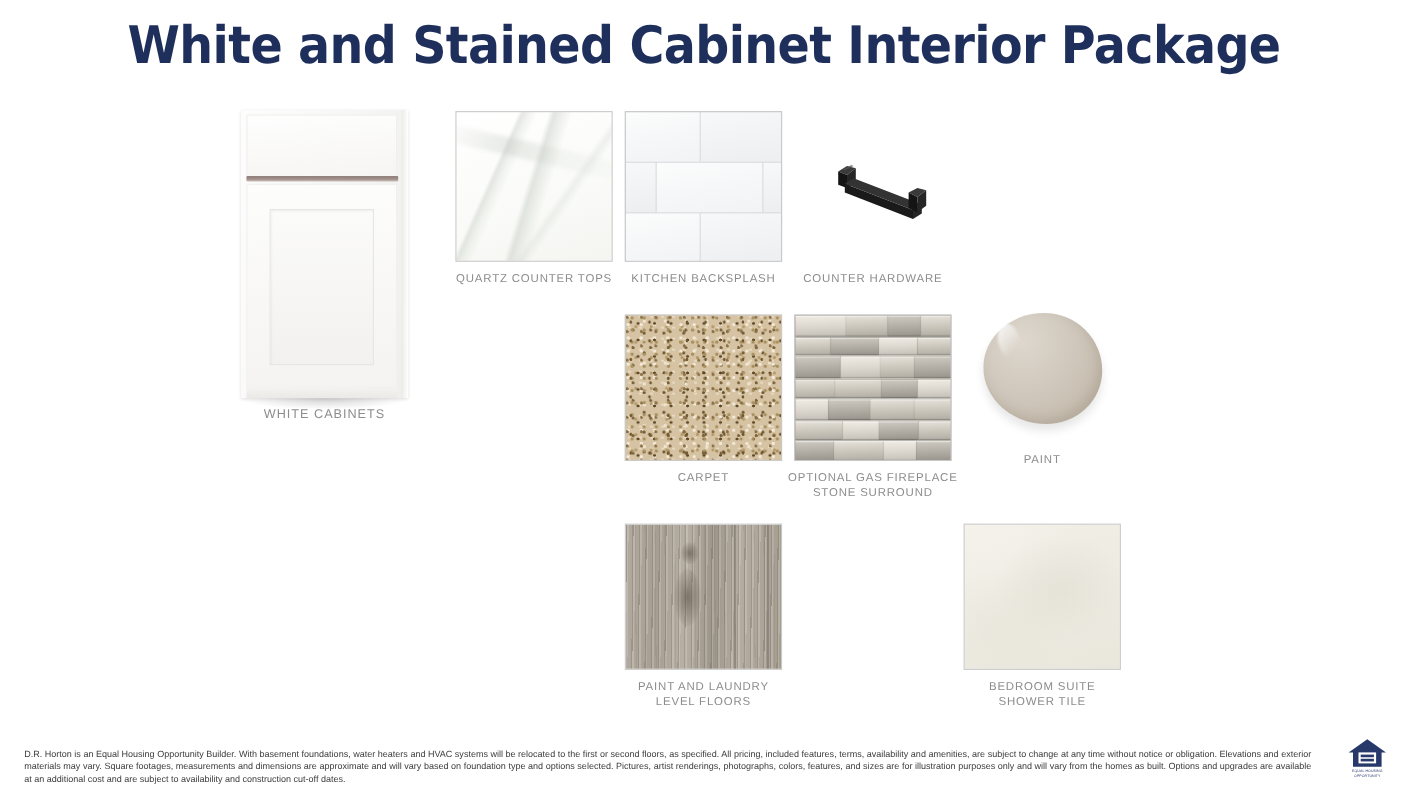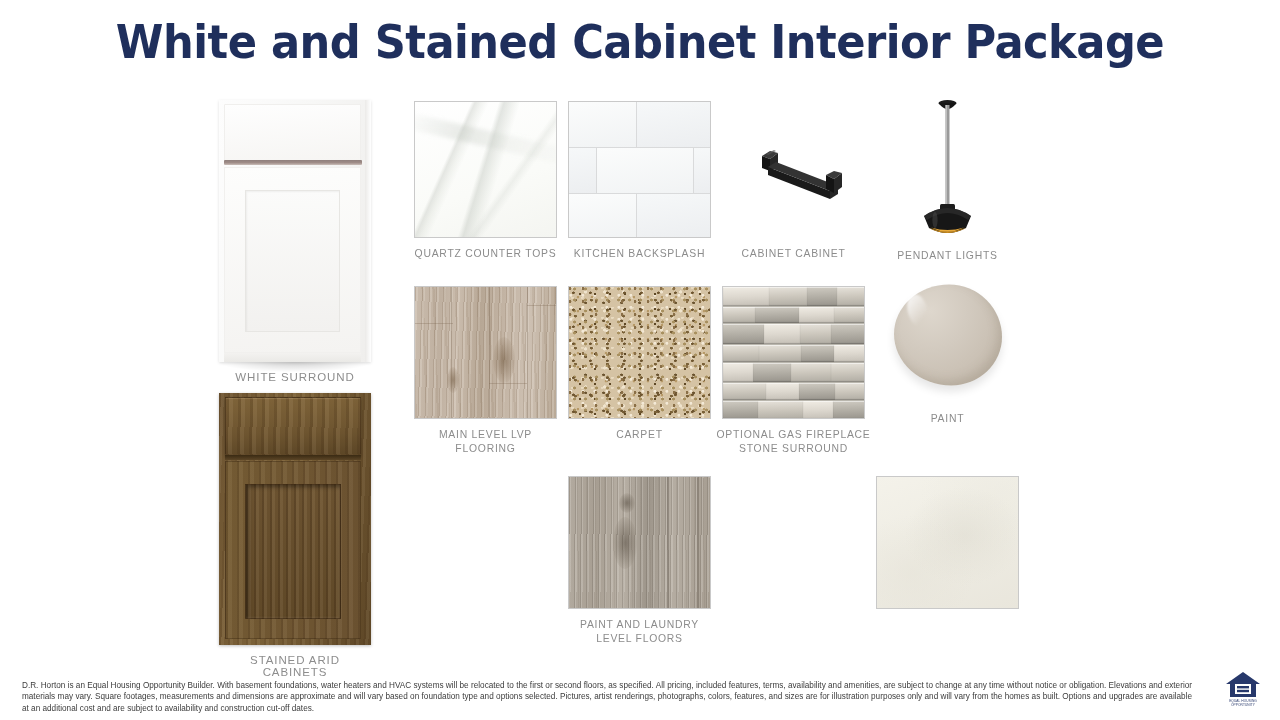--- a/index.html
+++ b/index.html
@@ -260,35 +260,25 @@
     <div class="door-white">
       <div class="dw-drawer"></div>
       <div class="dw-gap"></div>
       <div class="dw-face">
         <div class="dw-panel"></div>
       </div>
       <div class="dw-edge"></div>
       <div class="dw-base"></div>
     </div>
     <div class="cab-shadow" style="top:262px"></div>
-    <div class="cab-caption">WHITE SURROUND</div>
+    <div class="cab-caption">WHITE CABINETS</div>
   </div>
 
   <div style="height:10px"></div>
 
-  <div>
-    <div class="door-wood">
-      <div class="dd-drawer"></div>
-      <div class="dd-gap"></div>
-      <div class="dd-face">
-        <div class="dd-panel"></div>
-      </div>
-    </div>
-    <div class="cab-caption">STAINED ARID CABINETS</div>
-  </div>
 
 </div>
 
 <div class="grid">
 
   <div class="cell" style="left:562px;top:101px;">
     <div class="sw sw-big subway">
       <div class="tile" style="left:0;top:0;width:67px;height:45px;"></div>
       <div class="tile sh" style="left:68px;top:0;width:73px;height:45px;"></div>
       <div class="tile sh" style="left:0;top:46px;width:27px;height:45px;"></div>
@@ -315,54 +305,24 @@
           <path d="M46 66 L108 90 L108 98 L46 74 Z" fill="#1a1a1a"></path>
           <path d="M46 66 L54 61 L116 85 L108 90 Z" fill="#333333"></path>
           <path d="M108 90 L116 85 L116 93 L108 98 Z" fill="#252525"></path>
           <path d="M104 74 L112 70 L120 72 L112 78 Z" fill="#3a3a3a"></path>
           <path d="M104 74 L112 78 L112 92 L104 88 Z" fill="#141414"></path>
           <path d="M112 78 L120 72 L120 86 L112 92 Z" fill="#262626"></path>
           <path d="M44 53 L52 49 L54 50 L46 54 Z" fill="#555555" opacity=".7"></path>
         </g>
       </svg>
     </div>
-    <div class="cap">CABINET CABINET</div>
-  </div>
-
-  <div class="cell" style="left:870px;top:96px;">
-    <div style="width:143px;height:142px;margin:0 auto;position:relative;">
-      <svg width="143" height="142" viewBox="0 0 143 142">
-        <ellipse cx="71.5" cy="7" rx="9" ry="3" fill="#1a1a1a"></ellipse>
-        <path d="M62.5 7 Q71.5 19 80.5 7 Z" fill="#151515"></path>
-        <rect x="69.5" y="9" width="4" height="103" fill="#9a9a9a"></rect>
-        <rect x="69.5" y="9" width="1.4" height="103" fill="#c4c4c4"></rect>
-        <rect x="64" y="108" width="15" height="8" rx="1.5" fill="#1c1c1c"></rect>
-        <path d="M48 120 Q71.5 104 95 120 L90 132 Q71.5 142 53 132 Z" fill="#171717"></path>
-        <path d="M48 120 Q71.5 104 95 120 L92 124 Q71.5 110 51 124 Z" fill="#2e2e2e" opacity=".75"></path>
-        <path d="M53 132 Q71.5 142 90 132 Q71.5 139 53 132 Z" fill="#c98b1e"></path>
-        <path d="M55 131.5 Q71.5 140 88 131.5 Q71.5 136.5 55 131.5 Z" fill="#e8a93a"></path>
-        <ellipse cx="59" cy="124" rx="2.6" ry="8" fill="#4a4a4a" opacity=".5"></ellipse>
-      </svg>
-    </div>
-    <div class="cap cap-free">PENDANT LIGHTS</div>
-  </div>
-
-  <div class="cell" style="left:408px;top:286px;">
-    <div class="sw lvp">
-      <div class="seam" style="left:36px"></div>
-      <div class="seam" style="left:74px"></div>
-      <div class="seam" style="left:112px"></div>
-      <div class="hseam" style="top:36px;left:0;width:38px"></div>
-      <div class="hseam" style="top:18px;left:112px;width:31px"></div>
-      <div class="hseam" style="top:96px;left:74px;width:38px"></div>
-      <div class="knot" style="left:78px;top:50px;width:22px;height:46px;"></div>
-      <div class="knot" style="left:32px;top:80px;width:12px;height:26px;"></div>
-    </div>
-    <div class="cap">MAIN LEVEL LVP FLOORING</div>
-  </div>
+    <div class="cap">COUNTER HARDWARE</div>
+  </div>
+
+
 
   <div class="cell" style="left:562px;top:286px;">
     <div class="sw carpet"></div>
     <div class="cap">CARPET</div>
   </div>
 
   <div class="cell" style="left:716px;top:286px;">
     <div class="sw stone">
       <div class="srow" style="top:0;height:20px">
         <div class="sblk l" style="left:0;width:46px"></div>
@@ -432,20 +392,24 @@
     </div>
     <div class="cap">
       <span>PAINT AND LAUNDRY</span><br>
       <span>LEVEL FLOORS</span>
     </div>
   </div>
 
 
   <div class="cell" style="left:870px;top:476px;">
     <div class="sw shower"></div>
+    <div class="cap">
+      <span>BEDROOM SUITE</span><br>
+      <span>SHOWER TILE</span>
+    </div>
   </div>
 
 </div>
 
 <div class="disclaimer">D.R. Horton is an Equal Housing Opportunity Builder. With basement foundations, water heaters and HVAC systems will be relocated to the first or second floors, as specified. All pricing, included features, terms, availability and amenities, are subject to change at any time without notice or obligation. Elevations and exterior materials may vary. Square footages, measurements and dimensions are approximate and will vary based on foundation type and options selected. Pictures, artist renderings, photographs, colors, features, and sizes are for illustration purposes only and will vary from the homes as built. Options and upgrades are available at an additional cost and are subject to availability and construction cut-off dates.</div>
 
 <div class="ehlogo">
   <svg width="38" height="30" viewBox="0 0 38 30">
     <path d="M19 2 L36 14 L32 14 L32 27 L6 27 L6 14 L2 14 Z" fill="#27386b"></path>
     <rect x="11" y="14" width="16" height="10" fill="#ffffff"></rect>

